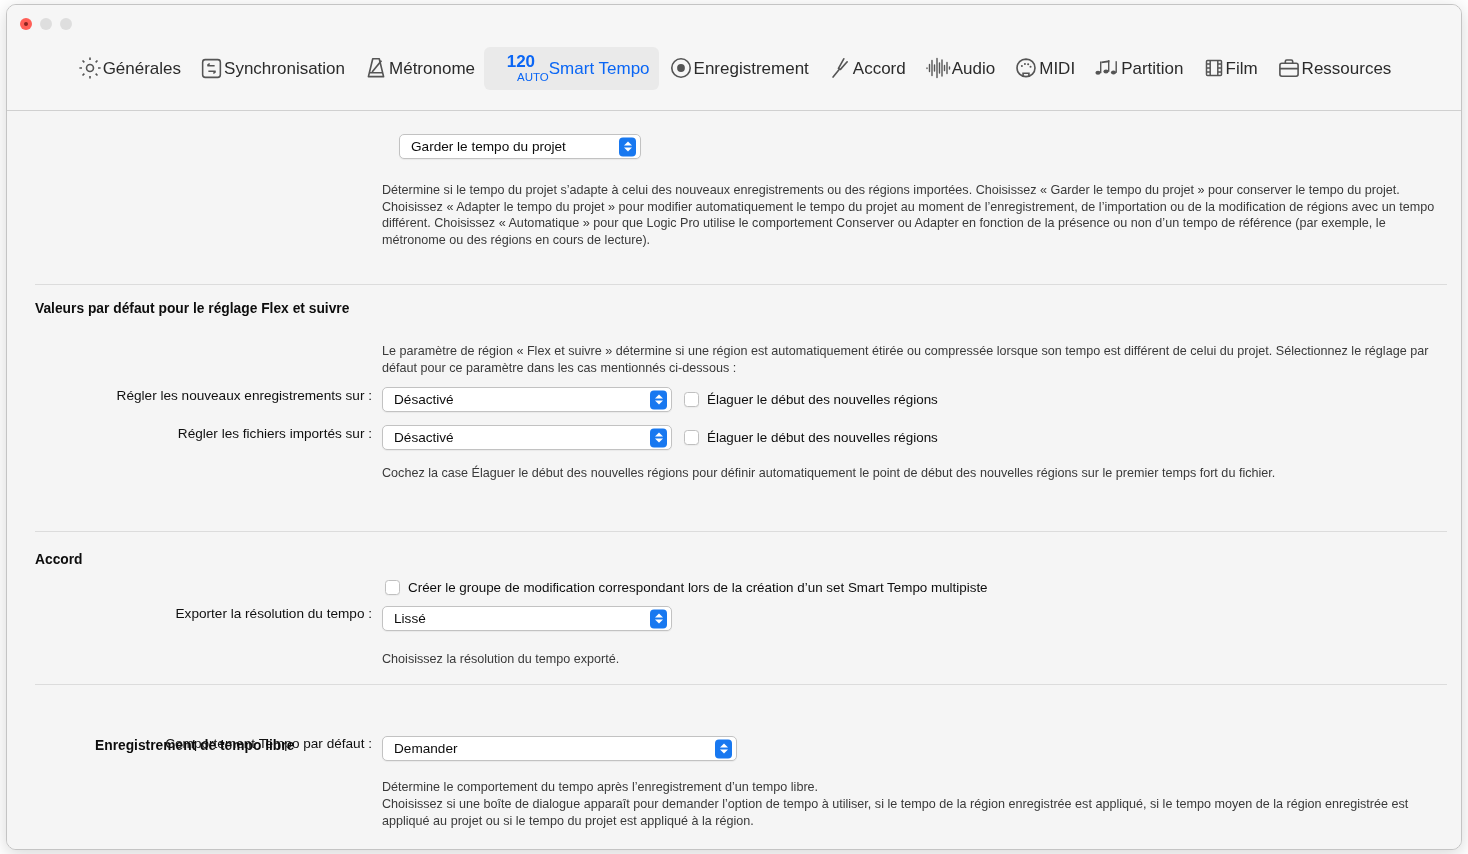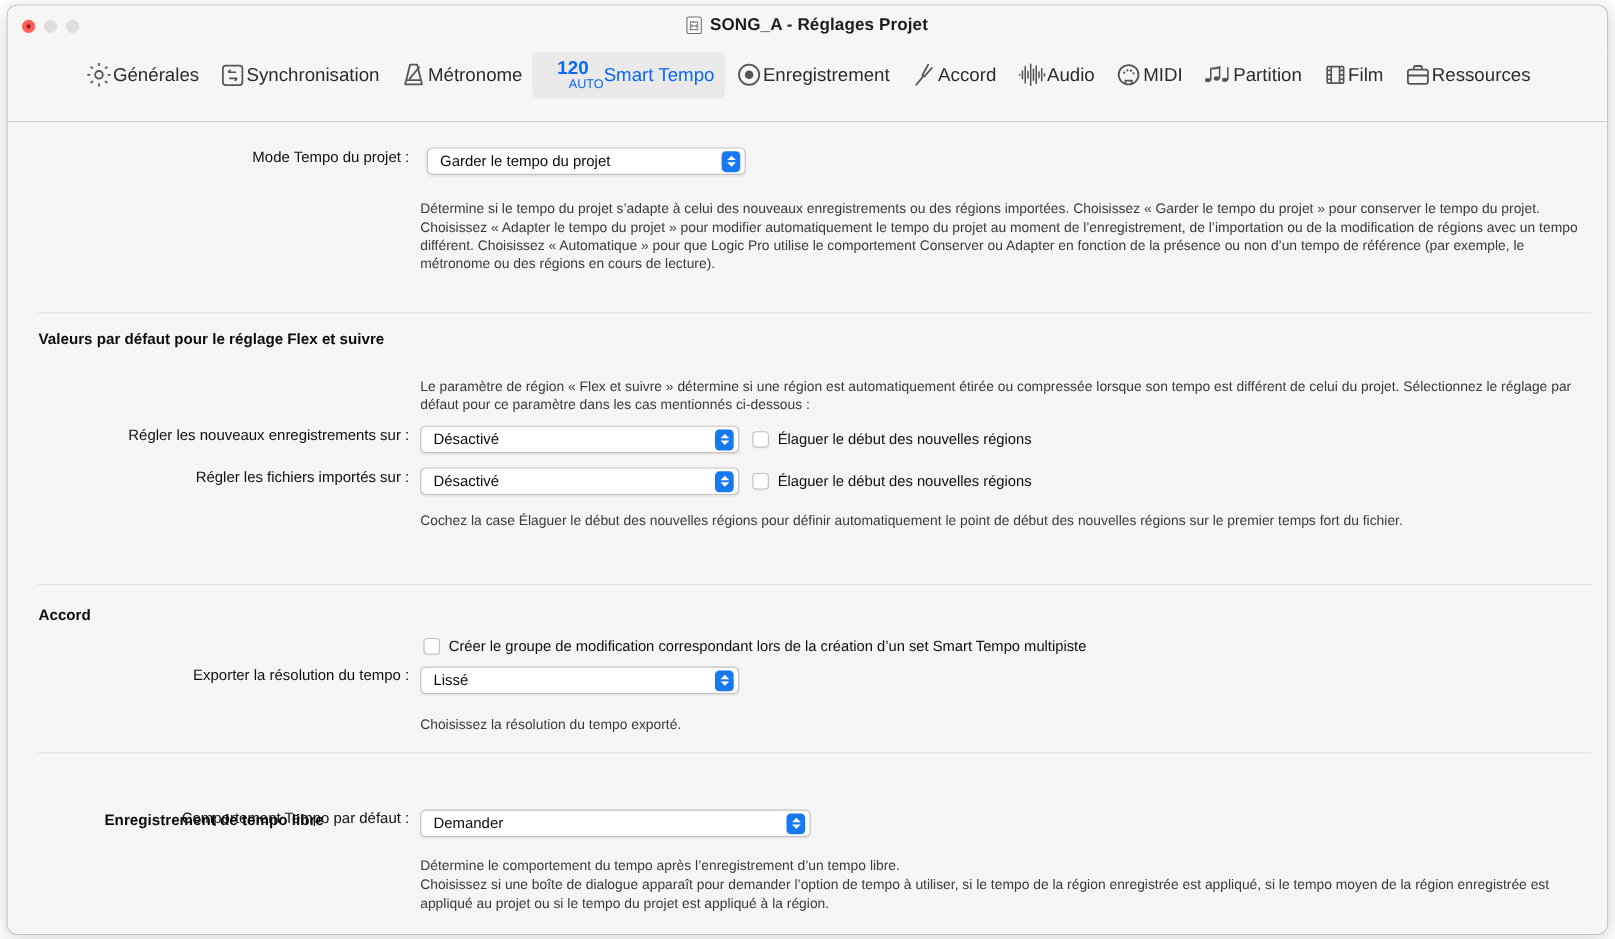--- a/index.html
+++ b/index.html
@@ -204,29 +204,20 @@
 <body>
 
 <div class="window">
 
   <div class="titlebar">
     <div class="traffic">
       <div class="light close"></div>
       <div class="light min"></div>
       <div class="light max"></div>
     </div>
-    <div class="title-wrap">
-      <div class="doc-icon">
-        <svg width="8" height="9" viewBox="0 0 8 9">
-            <rect x="0.5" y="1" width="7" height="7" fill="none" stroke="#5a5a5a" stroke-width="0.9"></rect>
-            <path d="M2 3.2 L2 6 M6 3.2 L6 6 M2 4.6 L6 4.6" stroke="#5a5a5a" stroke-width="0.8" fill="none"></path>
-          </svg>
-      </div>
-      <div class="win-title">SONG_A - Réglages Projet</div>
-    </div>
   </div>
 
   <div class="toolbar">
 
     <div class="tb-item">
       <div class="glyph">
         <svg width="26" height="26" viewBox="0 0 24 24" fill="none" stroke="#555" stroke-width="1.5">
           <circle cx="12" cy="12" r="3.2"></circle>
           <path d="M12 2.2v2.4M12 19.4v2.4M2.2 12h2.4M19.4 12h2.4M5.1 5.1l1.7 1.7M17.2 17.2l1.7 1.7M18.9 5.1l-1.7 1.7M6.8 17.2l-1.7 1.7"></path>
         </svg>
@@ -340,24 +331,21 @@
           <path d="M3.6 12.6h16.8"></path>
         </svg>
       </div>
       <div class="tb-label">Ressources</div>
     </div>
 
   </div>
 
   <div class="content">
 
-    <div class="row" style="left:0; top:24px; width:365px; justify-content:flex-end;">
-      <div class="lbl">Mode Tempo du projet :</div>
-    </div>
-    <div class="popup" style="position:absolute; left:381px; top:23px; width:290px;">
+    <div class="popup" style="position:absolute; left:392px; top:23px; width:242px;">
       <span>Garder le tempo du projet</span>
       <span class="chev">
           <i class="up"></i>
           <i class="down"></i>
         </span>
     </div>
     <div class="desc" style="left:375px; top:71px; width:1062px;">Détermine si le tempo du projet s’adapte à celui des nouveaux enregistrements ou des régions importées. Choisissez « Garder le tempo du projet » pour conserver le tempo du projet. Choisissez « Adapter le tempo du projet » pour modifier automatiquement le tempo du projet au moment de l’enregistrement, de l’importation ou de la modification de régions avec un tempo différent. Choisissez « Automatique » pour que Logic Pro utilise le comportement Conserver ou Adapter en fonction de la présence ou non d’un tempo de référence (par exemple, le métronome ou des régions en cours de lecture).</div>
 
     <div class="sep" style="top:173px;"></div>
 

